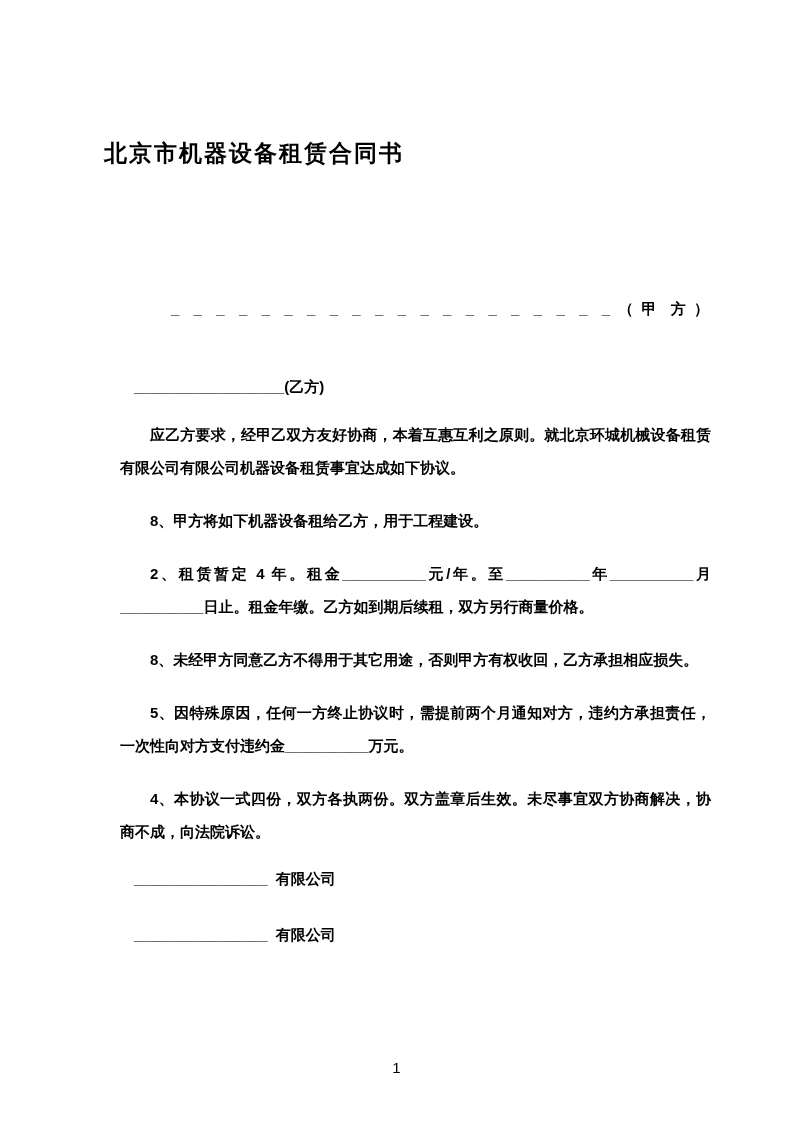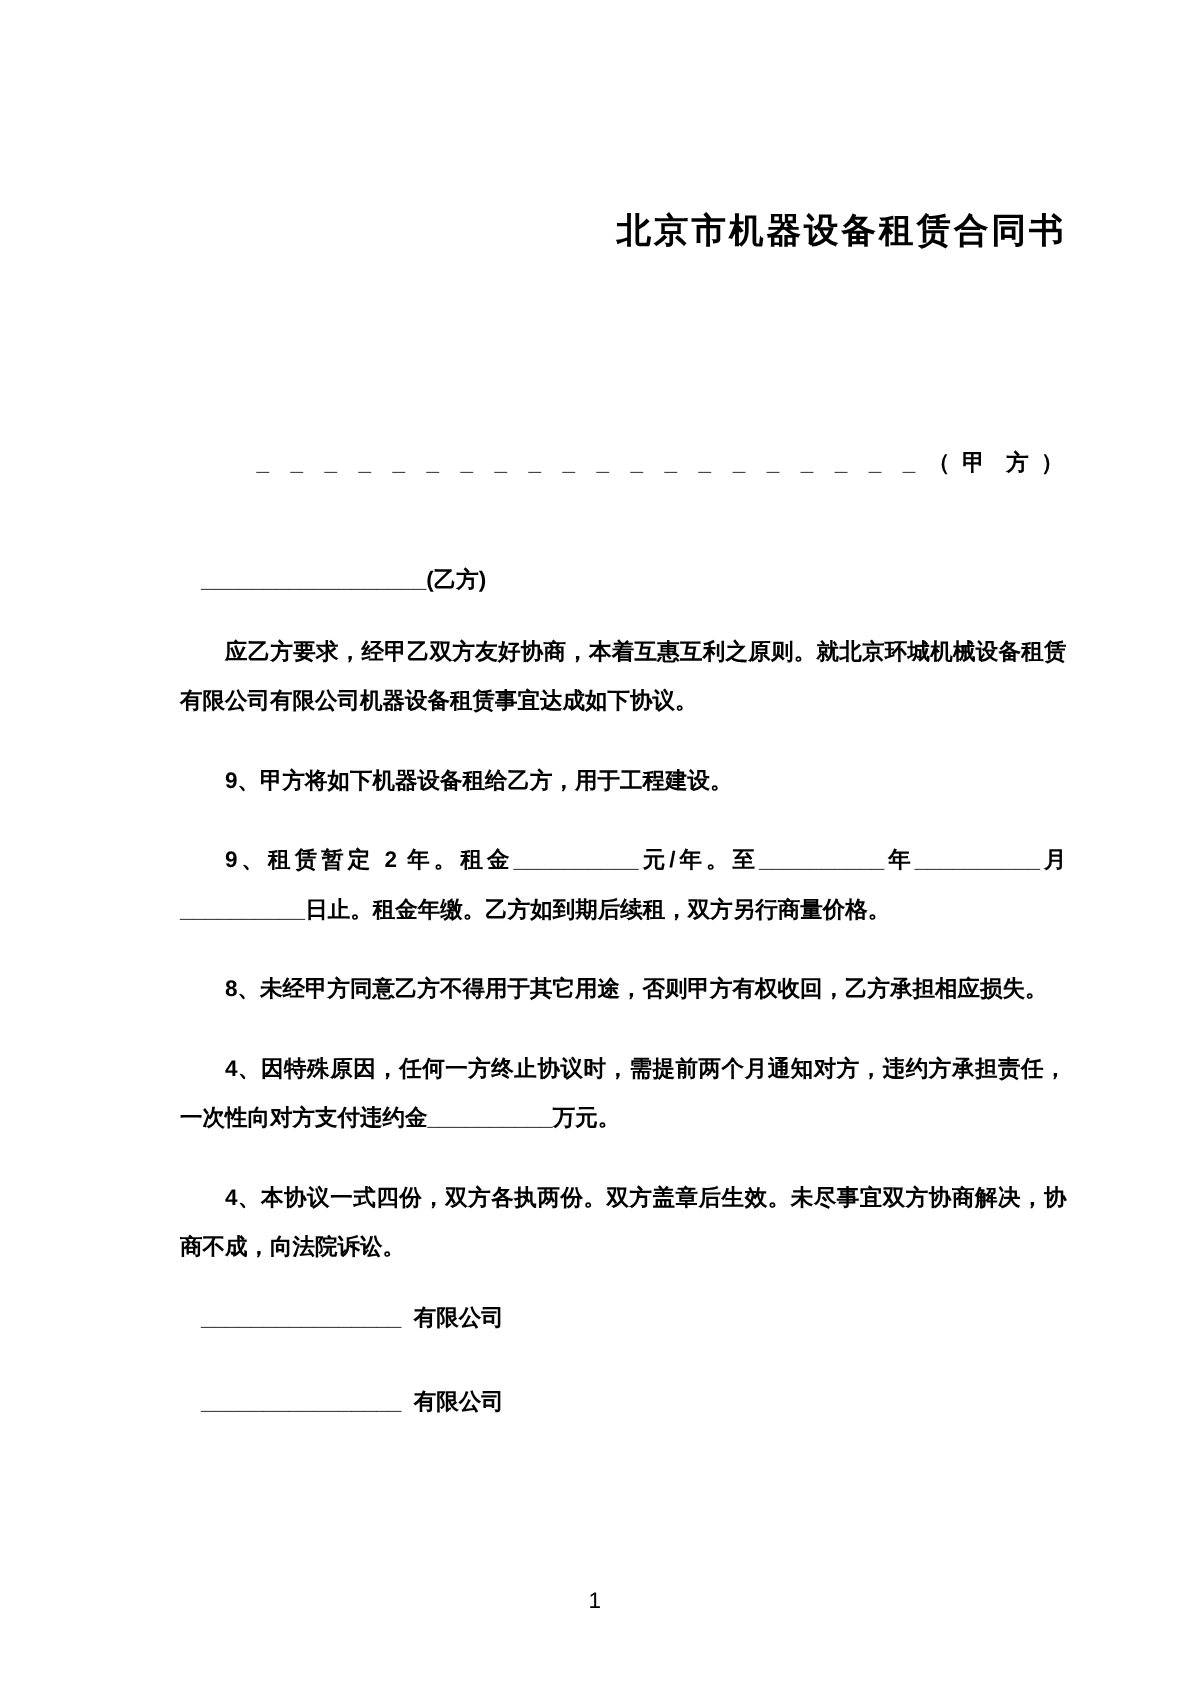--- a/index.html
+++ b/index.html
@@ -19,21 +19,21 @@
     font-size: 15px;
     font-weight: 600;
     line-height: 33px;
     color: #000000;
     overflow: hidden;
   }
   .doc-title {
     font-size: 23px;
     font-weight: 700;
     line-height: 30px;
-    text-align: right;
+    text-align: left;
     margin: 0;
     letter-spacing: 2px;
   }
   .party-a-line {
     margin: 124px 0 0 0;
     text-indent: 2em;
     white-space: pre-wrap;
     letter-spacing: 2px;
     text-align: right;
   }
@@ -72,27 +72,27 @@
 <div class="page">
 
   <h1 class="doc-title">北京市机器设备租赁合同书</h1>
 
   <p class="party-a-line">_  _  _  _  _  _  _  _  _  _  _  _  _  _  _  _  _  _  _  _ （ 甲  方 ）</p>
 
   <p class="party-b-line">__________________(乙方)</p>
 
   <p class="para intro">应乙方要求，经甲乙双方友好协商，本着互惠互利之原则。就北京环城机械设备租赁有限公司有限公司机器设备租赁事宜达成如下协议。</p>
 
-  <p class="para">9、甲方将如下机器设备租给乙方，用于工程建设。</p>
+  <p class="para">8、甲方将如下机器设备租给乙方，用于工程建设。</p>
 
-  <p class="para">9、租赁暂定 2 年。租金__________元/年。至__________年__________月__________日止。租金年缴。乙方如到期后续租，双方另行商量价格。</p>
+  <p class="para">2、租赁暂定 4 年。租金__________元/年。至__________年__________月__________日止。租金年缴。乙方如到期后续租，双方另行商量价格。</p>
 
   <p class="para">8、未经甲方同意乙方不得用于其它用途，否则甲方有权收回，乙方承担相应损失。</p>
 
-  <p class="para">4、因特殊原因，任何一方终止协议时，需提前两个月通知对方，违约方承担责任，一次性向对方支付违约金__________万元。</p>
+  <p class="para">5、因特殊原因，任何一方终止协议时，需提前两个月通知对方，违约方承担责任，一次性向对方支付违约金__________万元。</p>
 
   <p class="para">4、本协议一式四份，双方各执两份。双方盖章后生效。未尽事宜双方协商解决，协商不成，向法院诉讼。</p>
 
   <p class="sig company-1">________________  有限公司</p>
 
 
   <p class="sig company-2">________________  有限公司</p>
 
   <div class="page-number">1</div>
 

